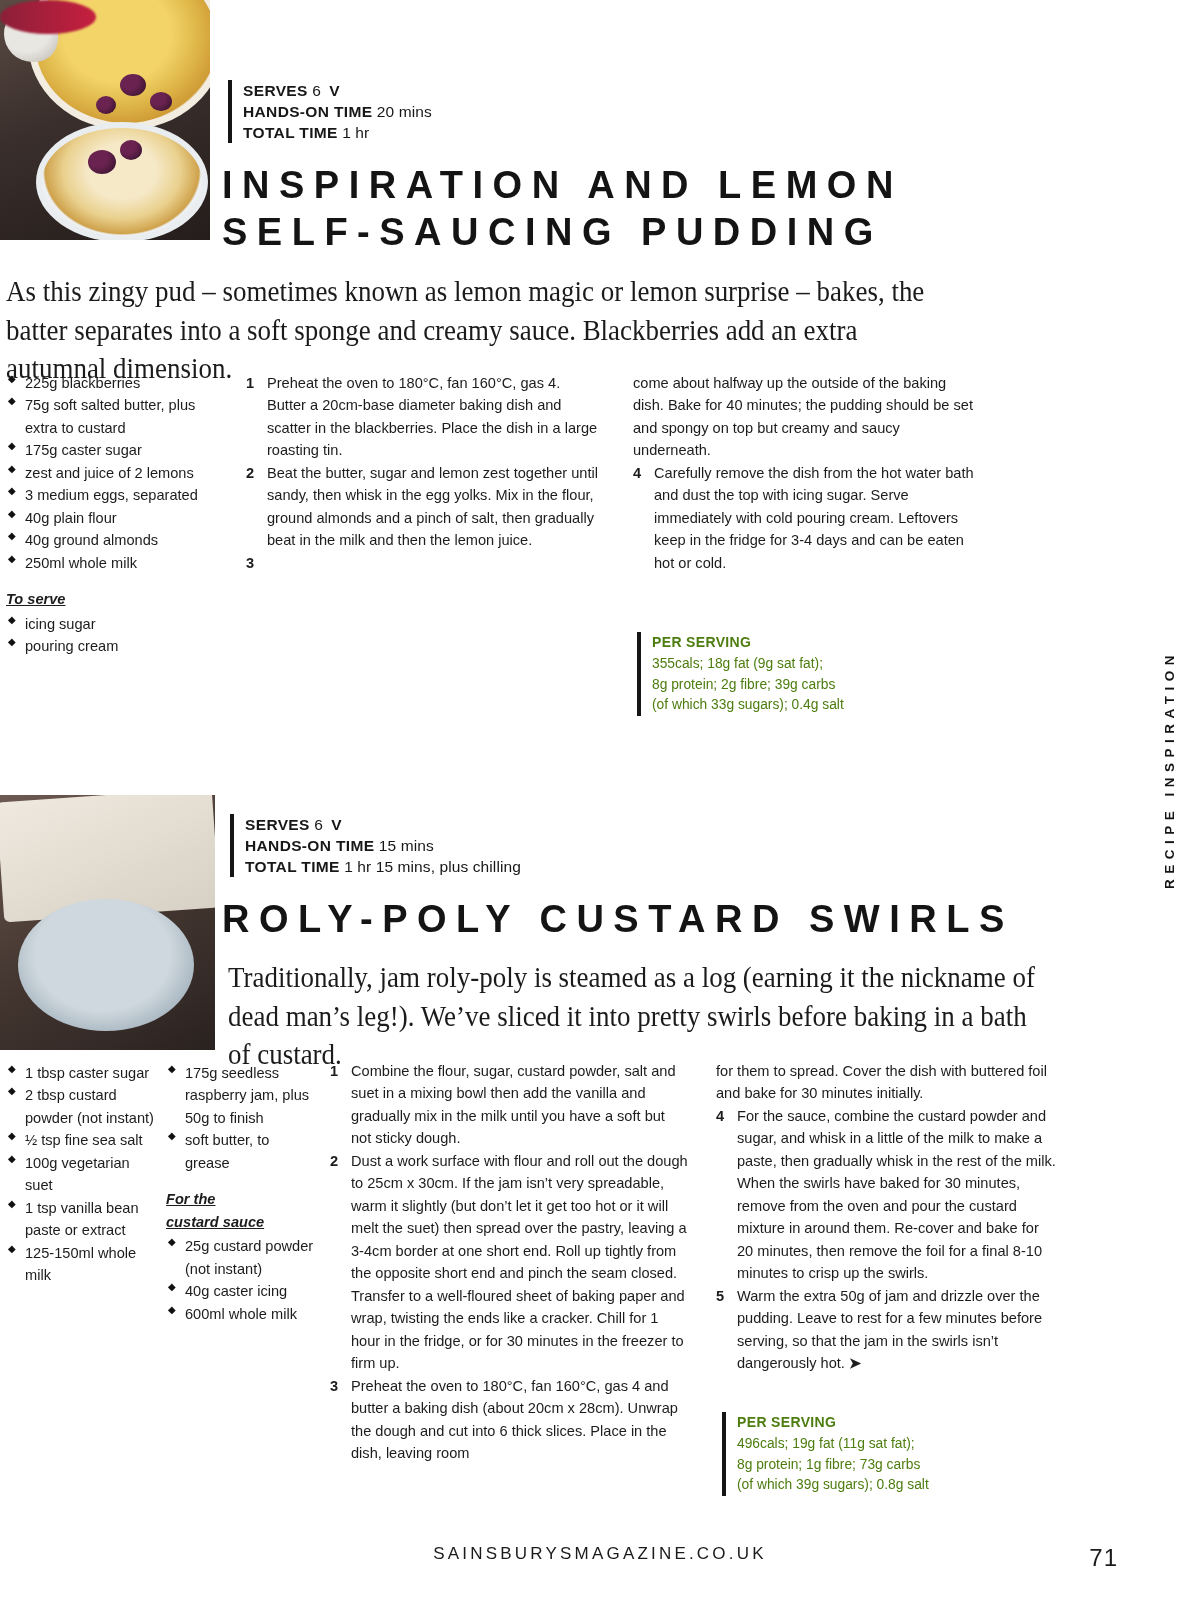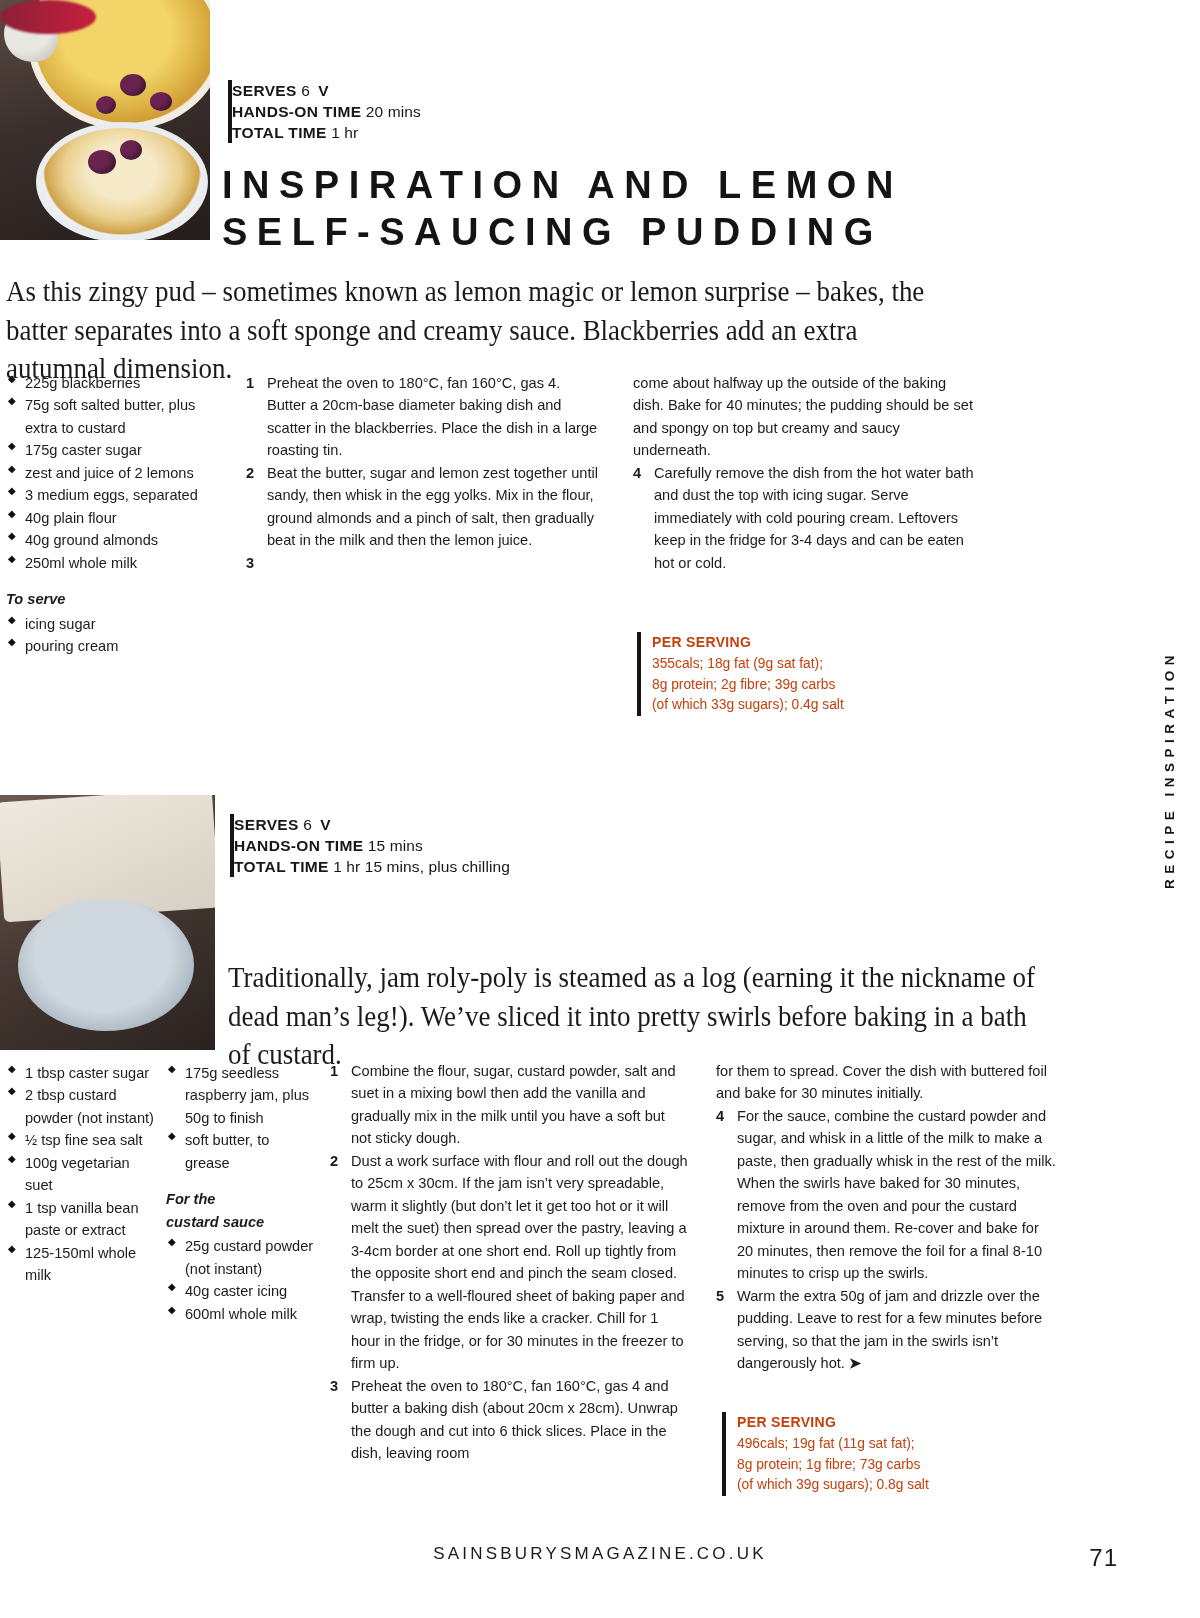--- a/index.html
+++ b/index.html
@@ -98,21 +98,21 @@
   .swirl {
     border-radius: 50%;
     background:
       radial-gradient(circle at 50% 50%, #f5d98c 0 16%, #b3213c 17% 24%, #f3d77f 25% 40%, #a81e38 41% 48%, #f1d174 49% 72%, #d8b45f 73% 100%);
   }
 
   
   .meta {
     position: absolute;
     border-left: 4px solid #151515;
-    padding-left: 0;
+    padding-left: 11px;
     font-size: 15.5px;
     line-height: 1.36;
     color: #171717;
     letter-spacing: .1px;
   }
   .meta b { font-weight: 700; letter-spacing: .35px; }
   .meta .v { font-weight: 700; margin-left: 4px; }
   .meta-1 { left: 228px; top: 80px; }
   .meta-2 { left: 230px; top: 814px; }
 
@@ -156,20 +156,21 @@
     position: absolute;
     left: 0; top: -1px;
     font-size: 10px;
     color: #111;
   }
   .sub-head {
     font-style: italic;
     font-weight: 700;
     margin-top: 14px;
     margin-bottom: 1px;
+    text-decoration: underline;
   }
 
   
   .steps { list-style: none; margin: 0; padding: 0; }
   .steps li {
     position: relative;
     padding-left: 21px;
     margin-bottom: 0;
   }
   .steps li > .n {
@@ -179,21 +180,21 @@
   }
   .cont { padding-left: 21px; }
 
   
   .per-serving {
     position: absolute;
     border-left: 4px solid #151515;
     padding-left: 11px;
     font-size: 13.8px;
     line-height: 1.5;
-    color: #c2410c;
+    color: #4d7c0f;
   }
   .per-serving .ps-title {
     font-weight: 700;
     font-size: 14px;
     letter-spacing: .35px;
     margin-bottom: 1px;
   }
 
   .arrow { font-weight: 700; }
 
@@ -322,20 +323,23 @@
     <div>
       <b>HANDS-ON TIME</b>
       <span>15 mins</span>
     </div>
     <div>
       <b>TOTAL TIME</b>
       <span>1 hr 15 mins, plus chilling</span>
     </div>
   </div>
 
+  <h1 class="recipe-title title-2" style="margin:0;">
+    <span>ROLY-POLY CUSTARD SWIRLS</span>
+  </h1>
 
   <p class="standfirst sf-2" style="margin:0;">Traditionally, jam roly-poly is steamed as a log (earning it the nickname of dead man’s leg!). We’ve sliced it into pretty swirls before baking in a bath of custard.</p>
 
   <div class="col" style="left:6px; top:1060px; width:150px;">
     <ul class="ing">
       <li>1 tbsp caster sugar</li>
       <li>2 tbsp custard powder (not instant)</li>
       <li>½ tsp fine sea salt</li>
       <li>100g vegetarian suet</li>
       <li>1 tsp vanilla bean paste or extract</li>

